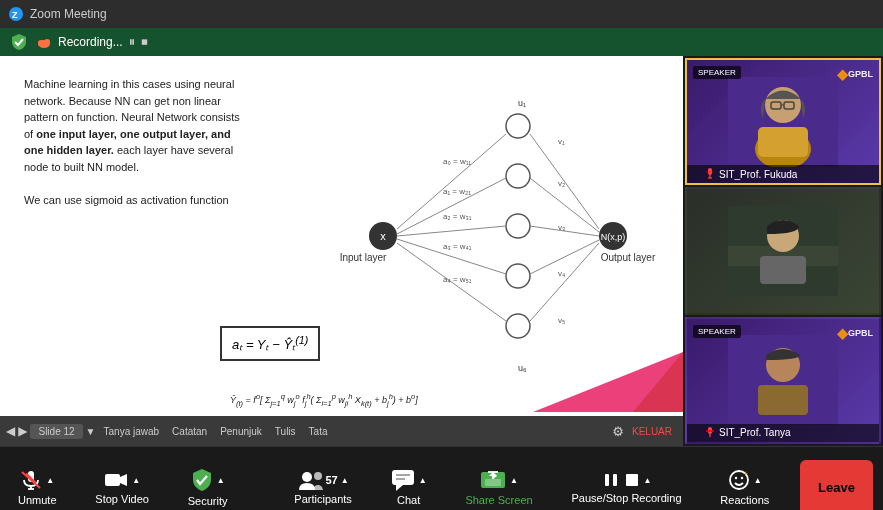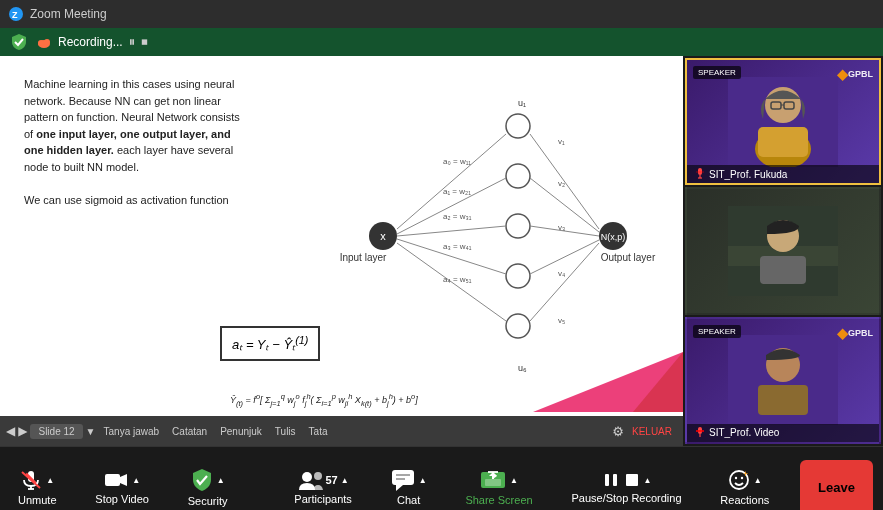--- a/index.html
+++ b/index.html
@@ -125,21 +125,21 @@
     }
 
     .participant-name-bar {
       position: absolute;
       bottom: 0;
       left: 0;
       right: 0;
       background: rgba(0,0,0,0.6);
       color: white;
       font-size: 10px;
-      padding: 3px 8px;
+      padding: 3px 18px;
       display: flex;
       align-items: center;
       gap: 4px;
     }
 
     
     #toolbar {
       height: 82px;
       background: #1a1a1a;
       display: flex;
@@ -383,21 +383,21 @@
       <div style="position:absolute;top:6px;left:6px;background:rgba(0,0,0,0.65);color:white;font-size:8px;padding:2px 5px;border-radius:2px;">SPEAKER</div>
       <div style="position:absolute;top:6px;right:6px;color:white;font-size:8px;font-weight:bold;opacity:0.9;">
         <span style="color:#ff9800;font-size:14px;vertical-align:middle;">◆</span><span style="font-size:9px;vertical-align:middle;">GPBL</span>
       </div>
       <div class="participant-name-bar">
         <svg width="10" height="12" viewBox="0 0 10 12">
           <rect x="3" y="0" width="4" height="7" rx="2" fill="#f44"></rect>
           <line x1="5" y1="7" x2="5" y2="10" stroke="#f44" stroke-width="1.2"></line>
           <line x1="1" y1="4" x2="9" y2="4" stroke="red" stroke-width="1.5"></line>
         </svg>
-        <span style="color:white;font-size:10px;">SIT_Prof. Video</span>
+        <span style="color:white;font-size:10px;">SIT_Prof. Tanya</span>
       </div>
     </div>
 
   </div>
 </div>
 
 <div id="toolbar" style="height:82px;background:#1a1a1a;display:flex;align-items:center;justify-content:space-between;padding:0 10px;border-top:1px solid #333;">
 
   <div class="toolbar-btn" style="display:flex;flex-direction:column;align-items:center;gap:3px;cursor:pointer;padding:6px 8px;">
     <div class="icon-row" style="display:flex;align-items:center;">

